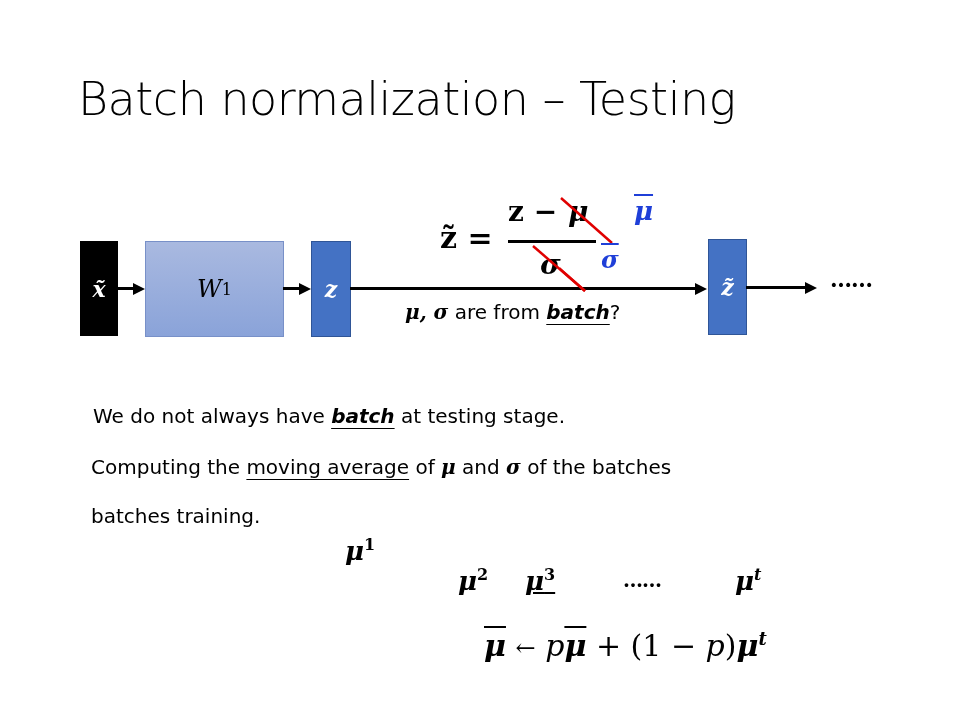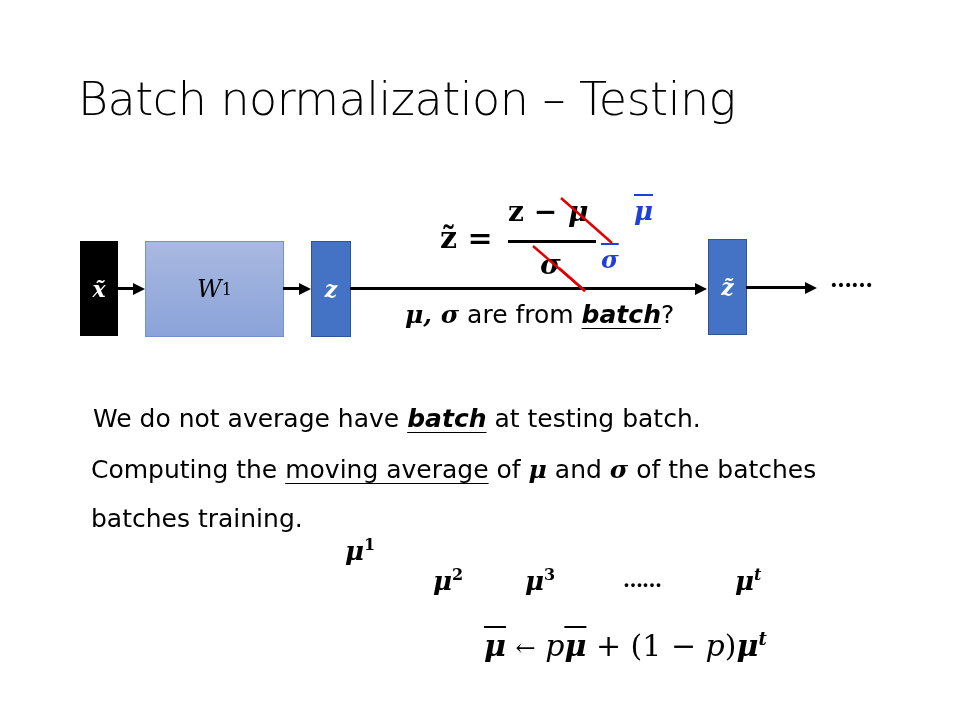--- a/index.html
+++ b/index.html
@@ -16,21 +16,21 @@
     .wbox { left: 145px; top: 241px; width: 137px; height: 94px;
             background: linear-gradient(#a9b9e0, #8aa3d9); border: 1px solid #7890c8;
             font-size: 24px; font-style: italic; }
     .zbox { left: 311px; top: 241px; width: 38px; height: 94px; background: #4472c4;
             border: 1px solid #2f5597; color: #fff; font-size: 22px; }
     .ztbox { left: 708px; top: 239px; width: 37px; height: 94px; background: #4472c4;
              border: 1px solid #2f5597; color: #fff; font-size: 22px; }
     .line { position: absolute; background: #000; height: 3px; }
     .arrowhead { position: absolute; width: 0; height: 0; border-top: 6px solid transparent;
                  border-bottom: 6px solid transparent; border-left: 12px solid #000; }
-    .text { font-family: "DejaVu Sans", sans-serif; font-size: 25px; white-space: nowrap; }
+    .text { font-family: "DejaVu Sans", sans-serif; font-size: 20px; white-space: nowrap; }
     .u { text-decoration: underline; text-underline-offset: 5px; text-decoration-thickness: 1px; }
     .blue { color: #1f3fd8; }
   </style>
 </head>
 <body>
 
 <div class="abs title">Batch normalization – Testing</div>
 
 <div class="box xbox math bi">
   <span>x̃</span>
@@ -71,31 +71,31 @@
   <line x1="1" y1="1" x2="53" y2="46" stroke="#e00000" stroke-width="2.5"></line>
 </svg>
 <div class="abs math bi blue" style="left:634px; top:196px; font-size:26px; text-decoration:overline; text-decoration-thickness:2px;">μ</div>
 <div class="abs math bi blue" style="left:601px; top:245px; font-size:24px; text-decoration:overline; text-decoration-thickness:2px;">σ</div>
 
 <div class="abs text" style="left:405px; top:300px;">
   <span class="math bi">μ, σ</span><span> are from </span><span class="u" style="font-weight:bold; font-style:italic;">batch</span><span>?</span>
 </div>
 
 <div class="abs text" style="left:93px; top:404px;">
-  <span>We do not average have </span><span class="u" style="font-weight:bold; font-style:italic;">batch</span><span> at testing batch.</span>
+  <span>We do not always have </span><span class="u" style="font-weight:bold; font-style:italic;">batch</span><span> at testing stage.</span>
 </div>
 
 <div class="abs text" style="left:91px; top:455px;">
   <span>Computing the </span><span class="u">moving average</span><span> of </span><span class="math bi">μ</span><span> and </span><span class="math bi">σ</span><span> of the batches</span>
 </div>
 <div class="abs text" style="left:91px; top:504px;">batches training.</div>
 
 <div class="abs math bi" style="left:345px; top:535px; font-size:26px;"><span>μ</span><sup style="font-size:16px; font-style:normal;">1</sup></div>
-<div class="abs math bi" style="left:433px; top:565px; font-size:26px;"><span>μ</span><sup style="font-size:16px; font-style:normal;">2</sup></div>
-<div class="abs math bi" style="left:525px; top:565px; font-size:26px;"><span>μ</span><sup style="font-size:16px; font-style:normal;">3</sup></div>
+<div class="abs math bi" style="left:458px; top:565px; font-size:26px;"><span>μ</span><sup style="font-size:16px; font-style:normal;">2</sup></div>
+<div class="abs math bi" style="left:525px; top:565px; font-size:26px;text-decoration:underline;"><span>μ</span><sup style="font-size:16px; font-style:normal;">3</sup></div>
 <div class="abs math" style="left:623px; top:568px; font-size:20px; font-weight:bold; letter-spacing:-1px;">……</div>
 <div class="abs math bi" style="left:735px; top:565px; font-size:26px;"><span>μ</span><sup style="font-size:16px;">t</sup></div>
 
 <div class="abs math" style="left:484px; top:628px; font-size:30px; white-space:nowrap;">
   <span class="bi" style="text-decoration:overline; text-decoration-thickness:2px;">μ</span>
   <span style="font-size:24px;">←</span>
   <span style="font-style:italic;">p</span><span class="bi" style="text-decoration:overline; text-decoration-thickness:2px;">μ</span><span> + (1 − </span><span style="font-style:italic;">p</span><span>)</span><span class="bi">μ</span><sup class="bi" style="font-size:18px;">t</sup>
 </div>
 
 </body></html>

